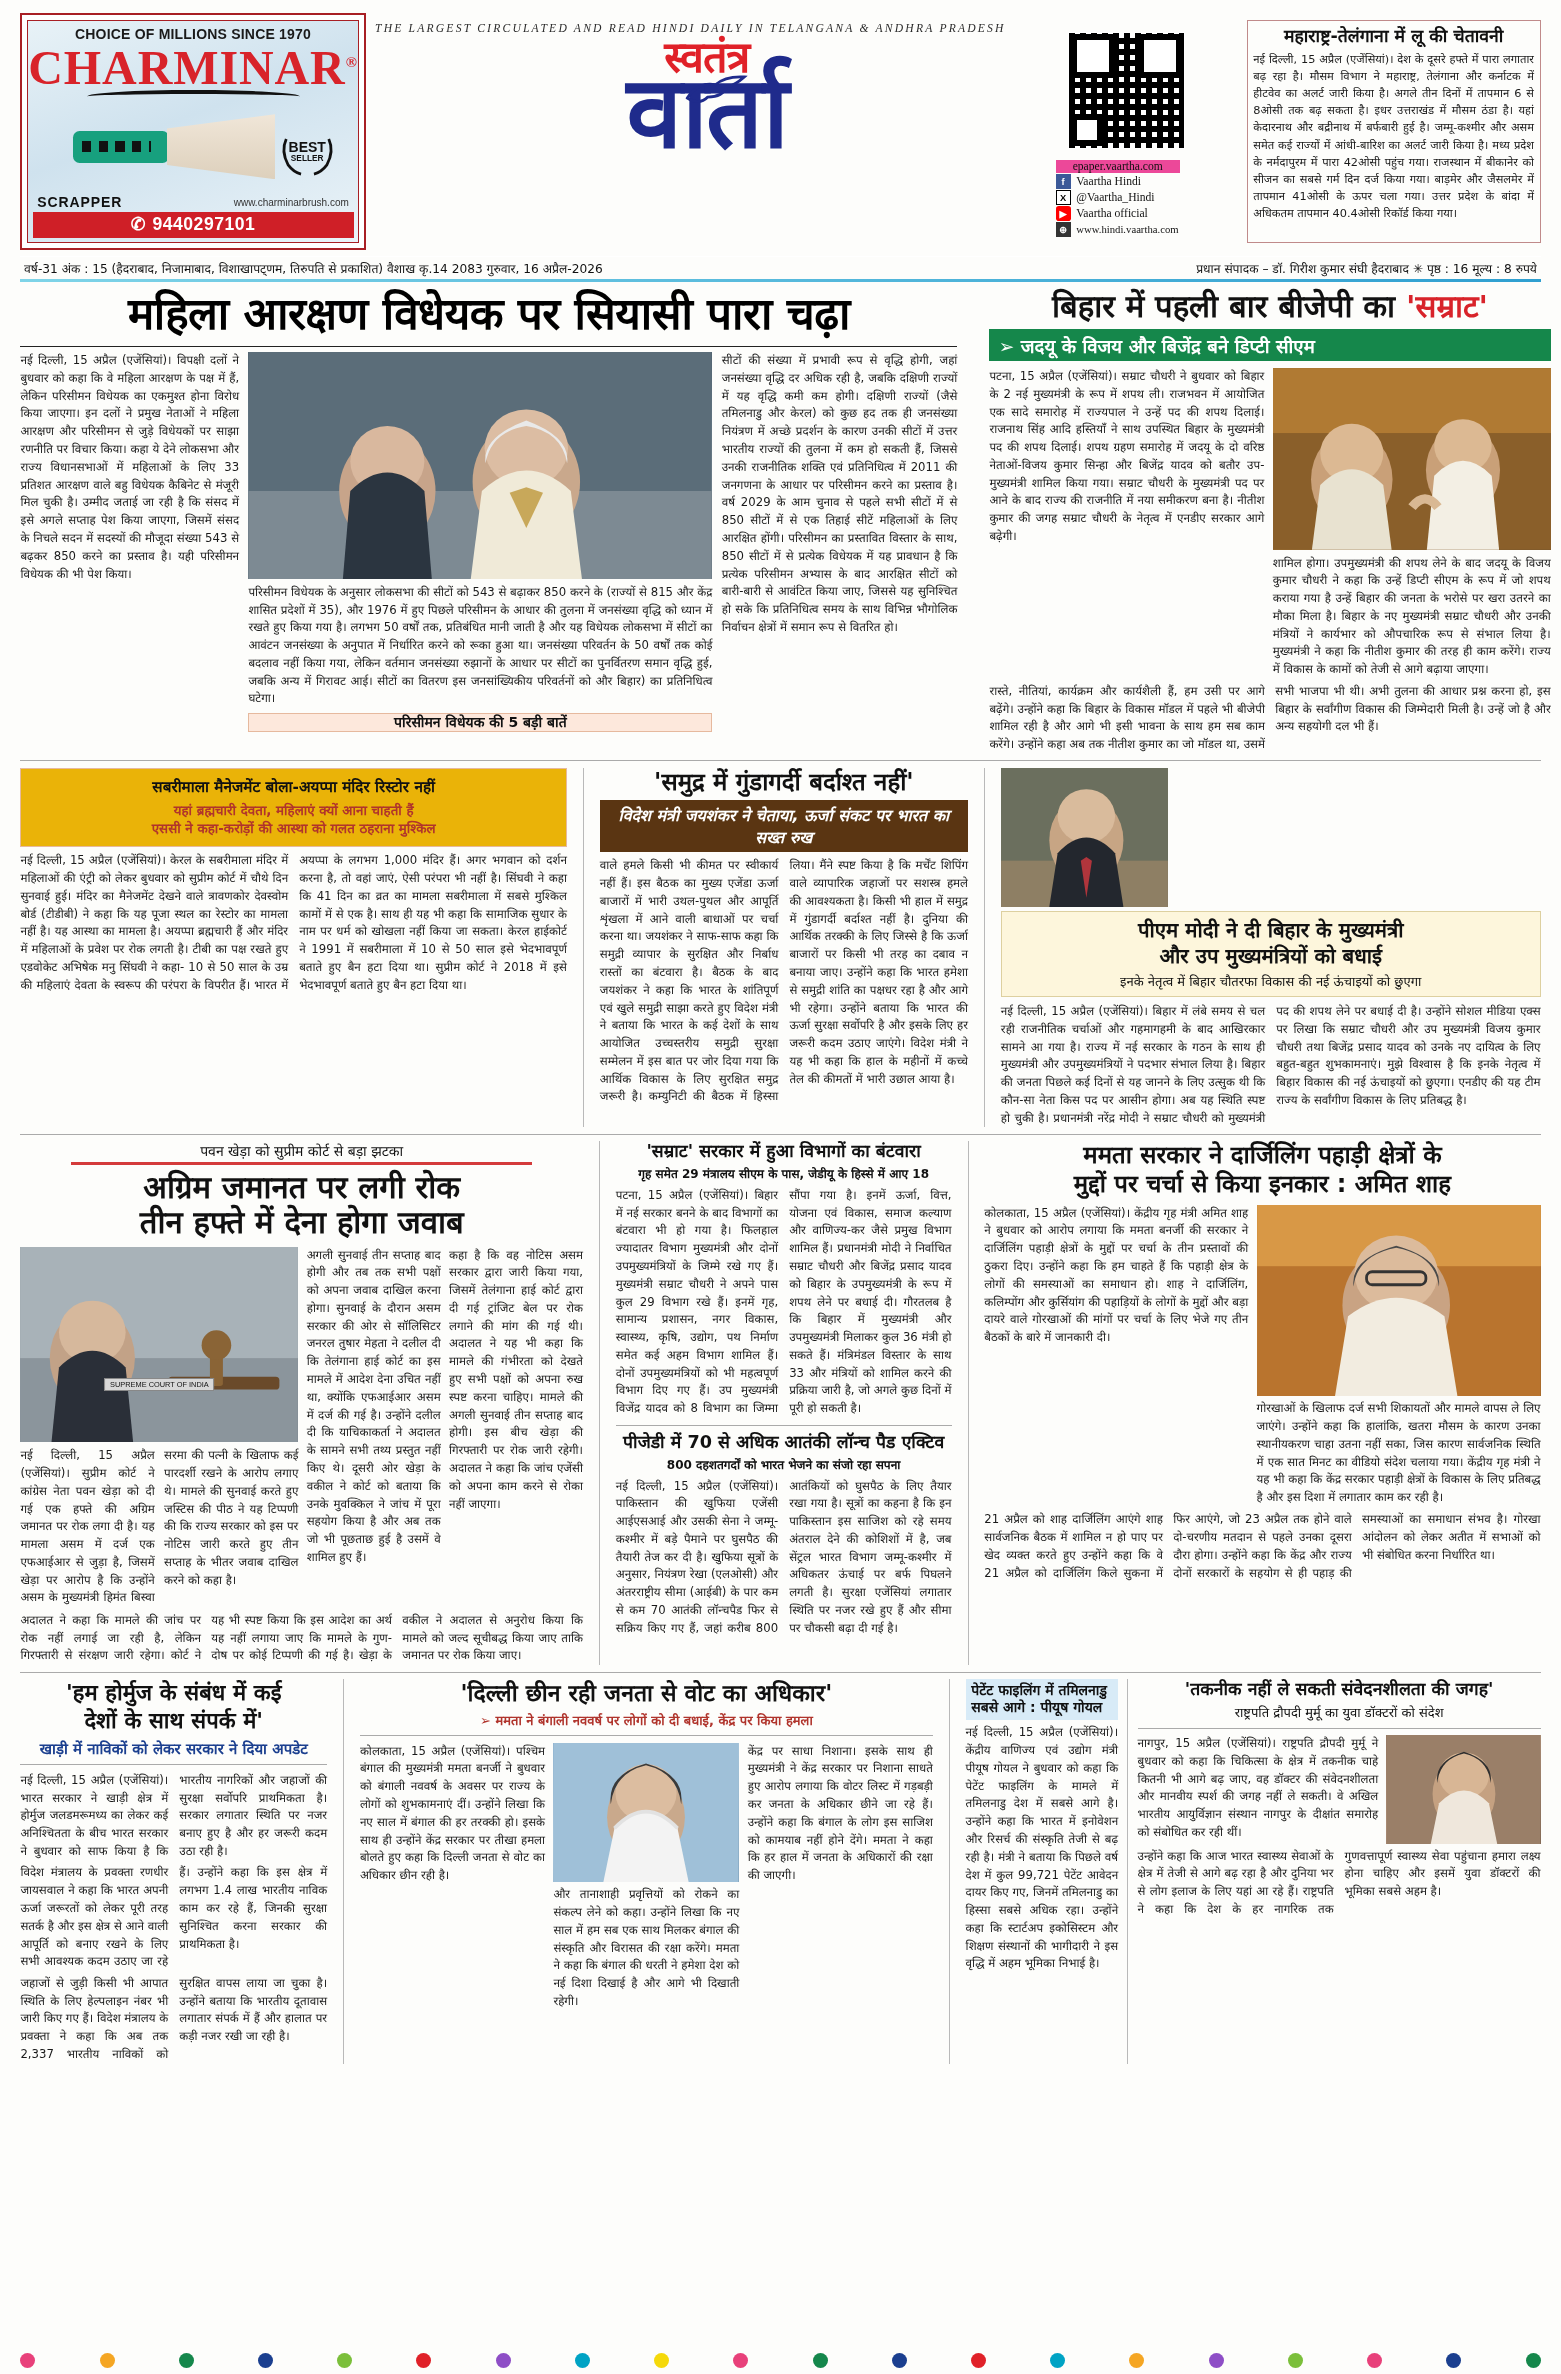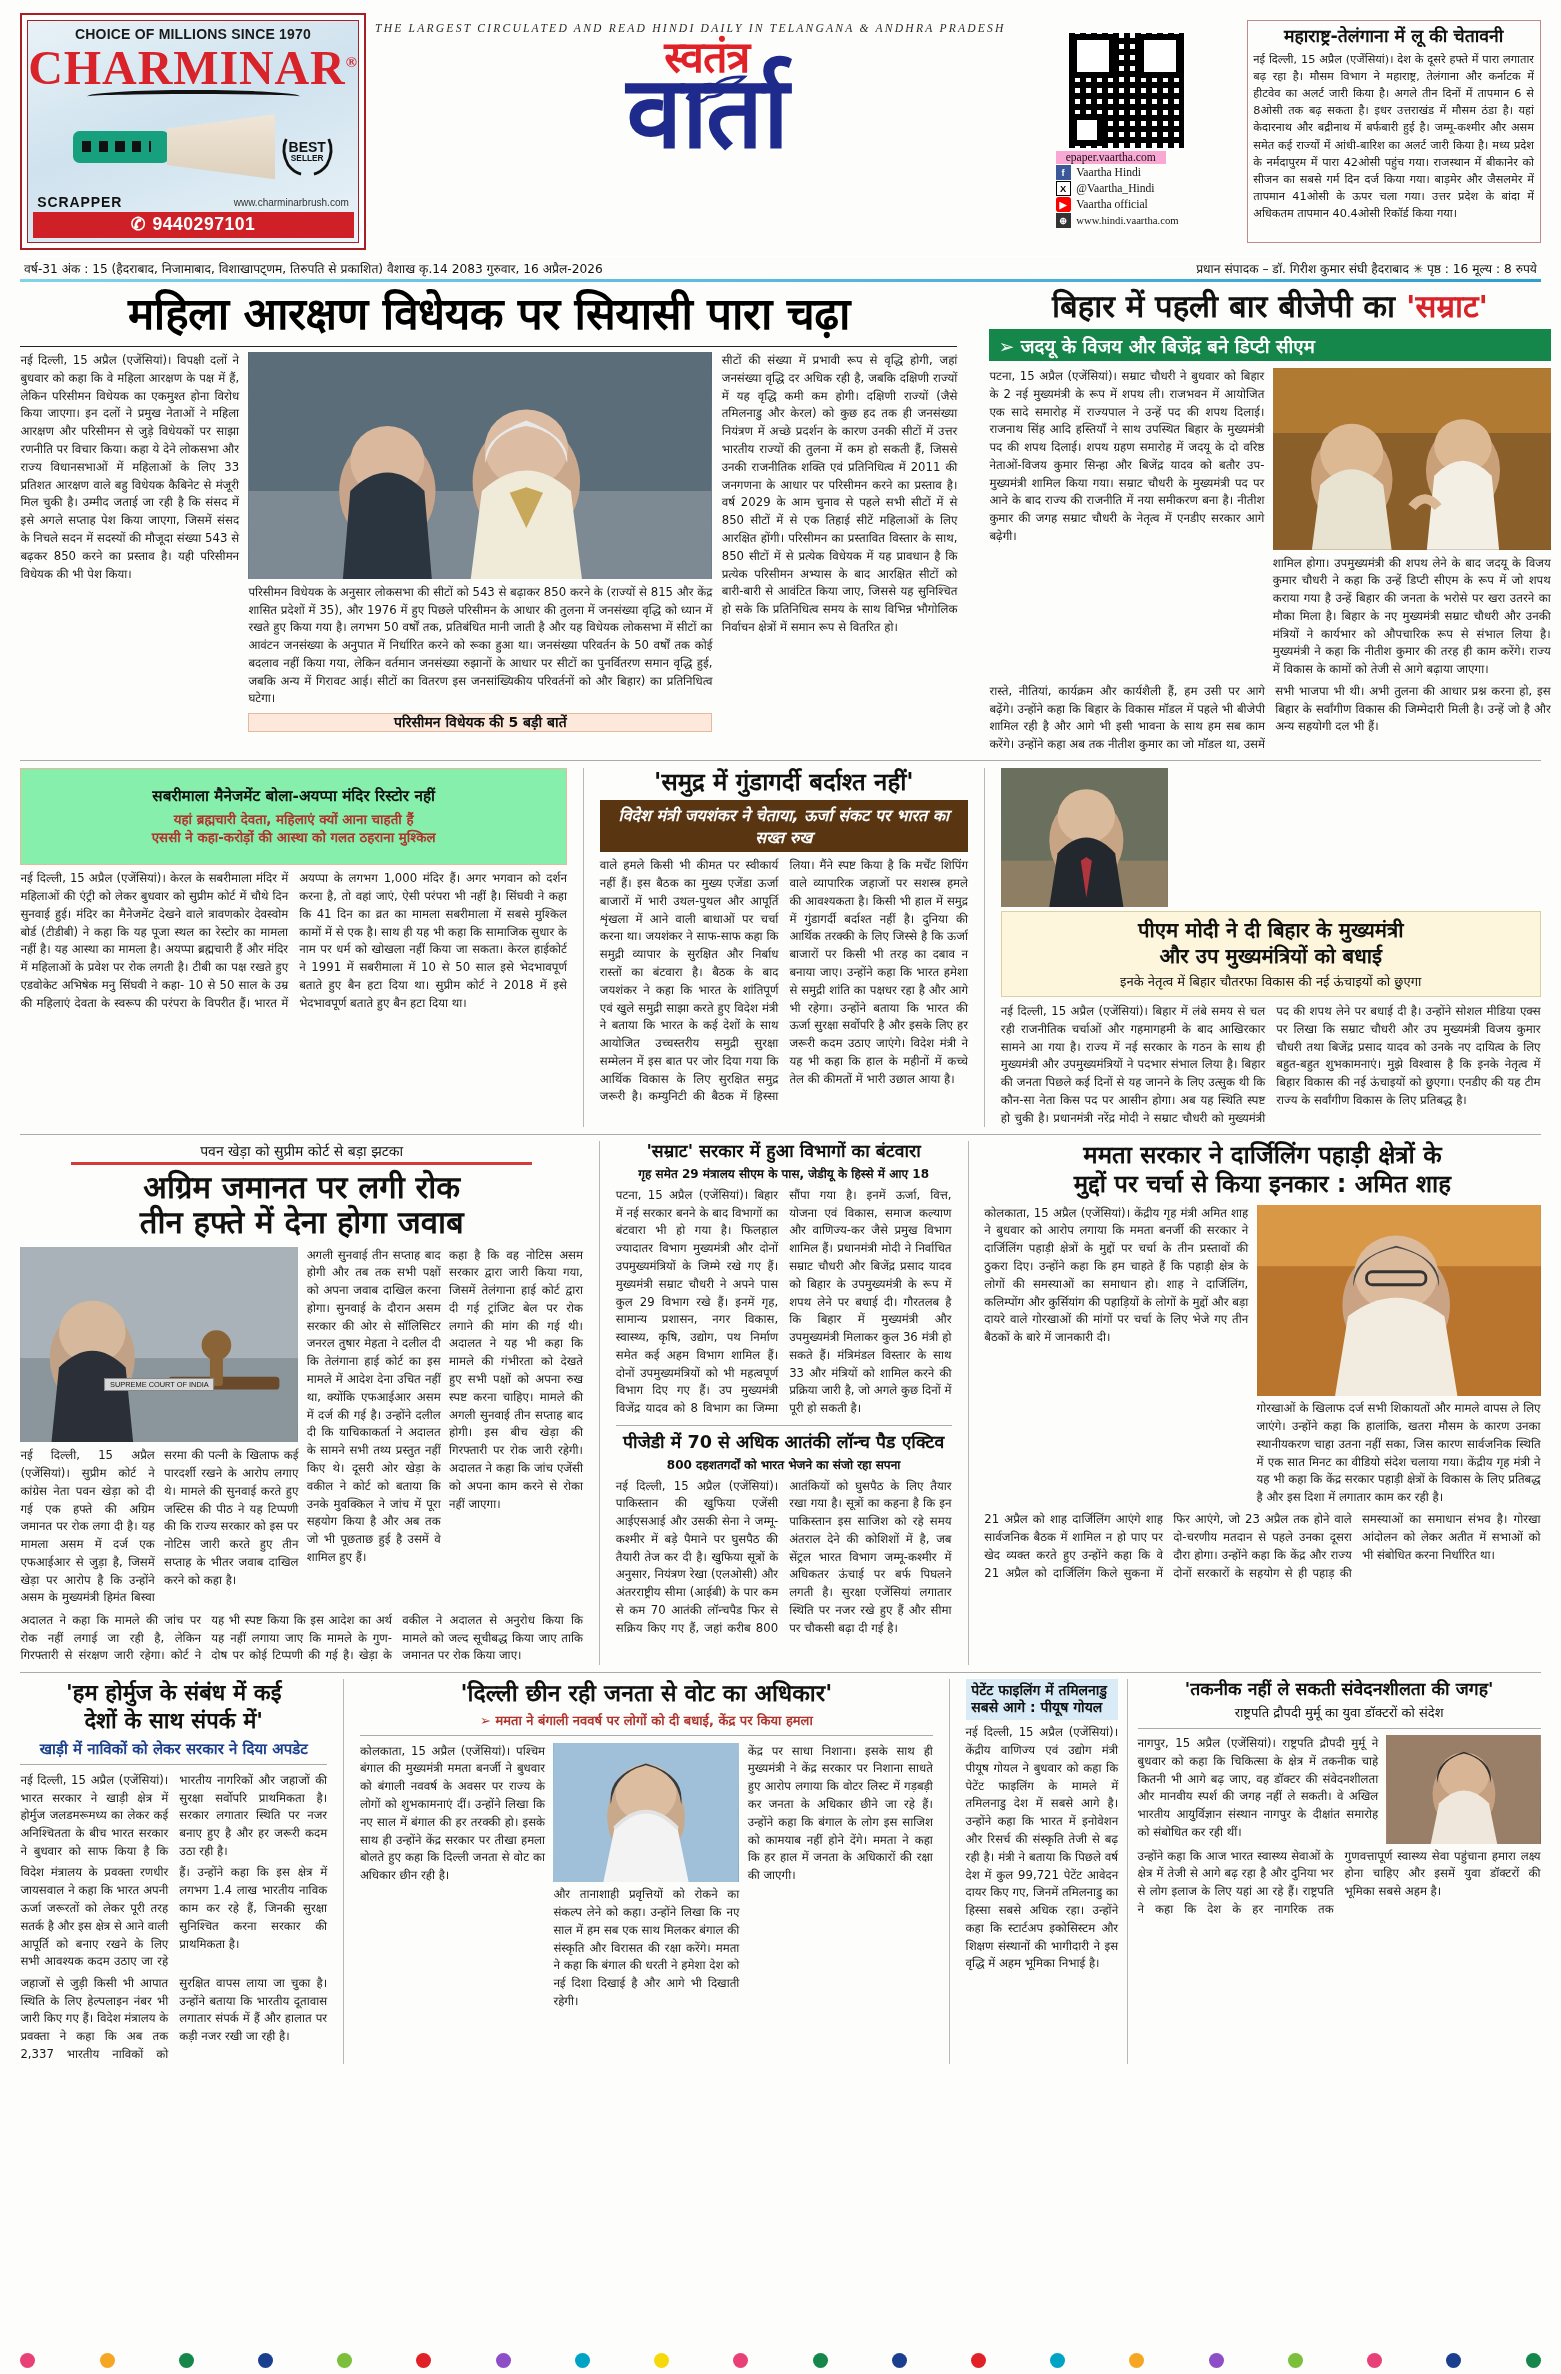--- a/index.html
+++ b/index.html
@@ -77,21 +77,21 @@
     background-size: 11px 11px, 11px 11px; border:1.9px solid #fff; position:relative;}
   .qr::before,.qr::after{content:"";position:absolute;width:32px;height:32px;border:6.5px solid #000;background:#fff;}
   .qr::before{left:1.9px;top:1.9px;} .qr::after{right:1.9px;top:1.9px;}
   .qr-corner3{position:absolute;left:1.9px;bottom:1.9px;width:32px;height:32px;border:6.5px solid #000;background:#fff;}
   .links { margin-top:2.8px; width:141px; font-family:"Liberation Serif",serif; font-size:11.6px; }
   .lrow { display:flex; align-items:center; gap:5.6px; margin-bottom:0.9px; }
   .lrow .ic { width:15px; height:15px; flex:0 0 15px; display:flex; align-items:center;
       justify-content:center; font-size:9.3px; color:#fff; font-family:"Liberation Sans",sans-serif; font-weight:bold;}
   .ic.fb{background:#3b5998;} .ic.x{background:#fff;color:#000;border:1.4px solid #000;}
   .ic.yt{background:#ff0000;border-radius:2.8px;} .ic.web{background:#333;}
-  .epaper { background:#f9a8d4; padding:0 10px; font-size:11.6px; }
+  .epaper { background:#ec4899; padding:0 17px; font-size:11.6px;margin-top:9px; }
 
   
   .infobar {
     display:flex; justify-content:space-between; align-items:center;
     font-family:"DejaVu Sans",sans-serif; font-size:12.2px; padding:2.8px 3.7px 1.9px 3.7px;
     border-top:0.9px solid #fff;
   }
   .rulebar{height:3.7px;background:linear-gradient(90deg,#7fd4e8,#2f9fd0);margin-bottom:6.5px;}
 
   
@@ -129,21 +129,21 @@
   .ph-nitish { background:linear-gradient(135deg,#c8882f 0%,#e0a84a 25%,#8a6a3c 55%,#5c4a32 100%); }
   .ph-jai { background:linear-gradient(160deg,#5b6b5c 0%,#8b7f6a 40%,#3d4a3f 100%); }
   .ph-shah { background:linear-gradient(150deg,#b86a2e 0%,#d99a52 35%,#7a5230 70%,#4a3420 100%); }
   .ph-court { background:linear-gradient(160deg,#6e7a84 0%,#9aa6ae 45%,#4c565e 100%); }
   .ph-mamta { background:linear-gradient(150deg,#7fa3c4 0%,#b9cfdf 40%,#5d7f9c 100%); }
   .ph-murmu { background:linear-gradient(150deg,#8c6f5a 0%,#c0a18a 45%,#5f4a3a 100%); }
   .photo .plate { position:absolute; left:50%; transform:translateX(-50%); bottom:26%;
     background:#d8d8d8; color:#111; font-family:"Liberation Sans",sans-serif; font-size:7.4px;
     padding:0.9px 4.6px; border:0.9px solid #888; white-space:nowrap; }
 
-  .box-peach { background:#86efac; border:0.9px solid #e6b99e; padding:18px; }
+  .box-peach { background:#eab308; border:0.9px solid #e6b99e; padding:9px; }
   .box-cream { background:#fdf6dc; border:0.9px solid #ddd0a0; padding:6.5px; }
   .box-lblue { background:#d8ebf7; padding:2.8px 5.6px; }
   .mini-title { font-family:"DejaVu Sans",sans-serif; font-weight:bold; font-size:15.3px;
      text-align:center; line-height:1.25; }
   .center { text-align:center; }
   .red { color:#d8232a; }
 
   .footer-dots { position:absolute; left:20.4px; right:20.4px; bottom:7.4px; display:flex;
      justify-content:space-between; align-items:center; }
   .dot { width:15px; height:15px; border-radius:50%; }

